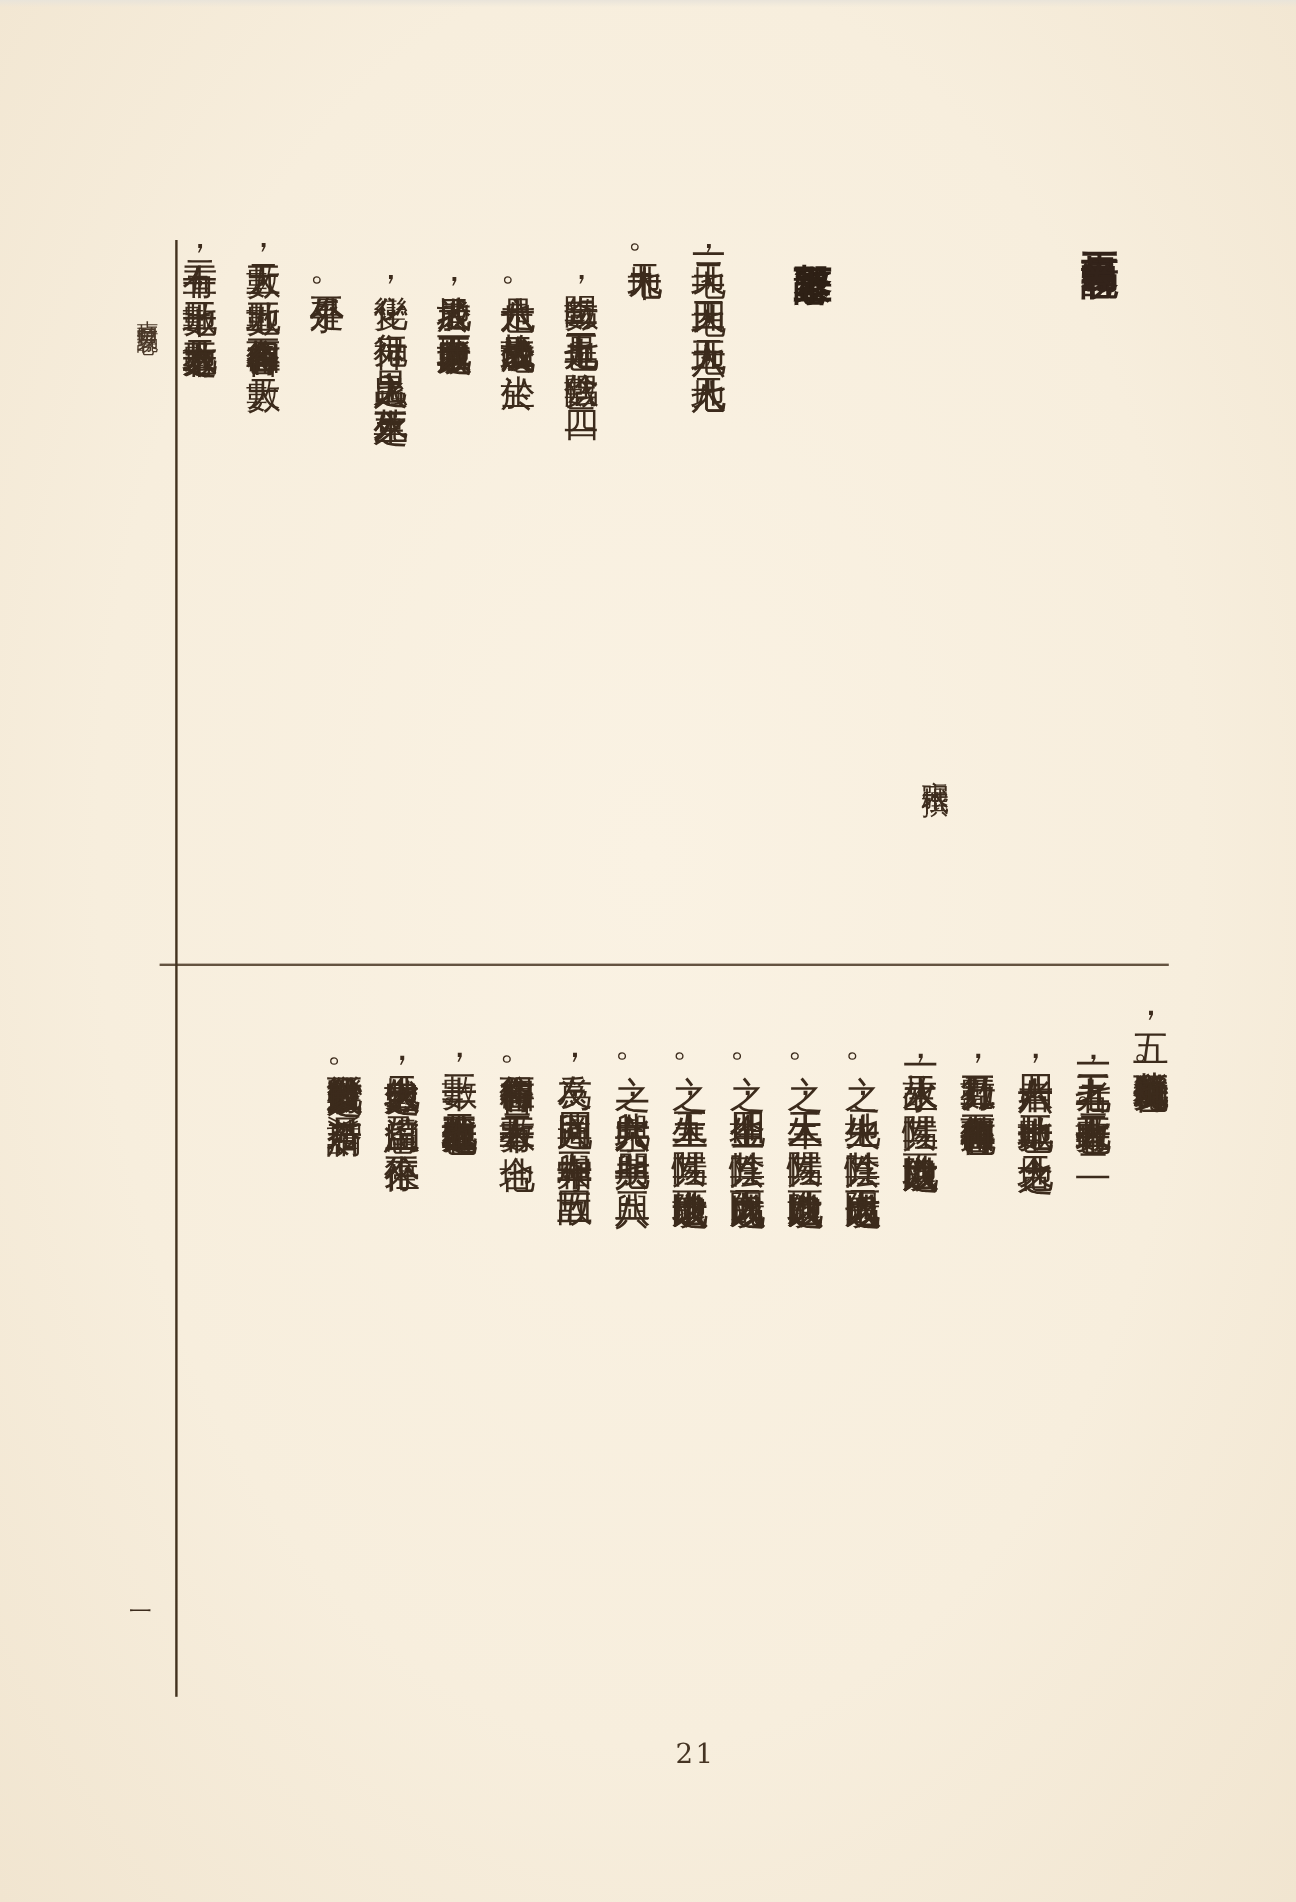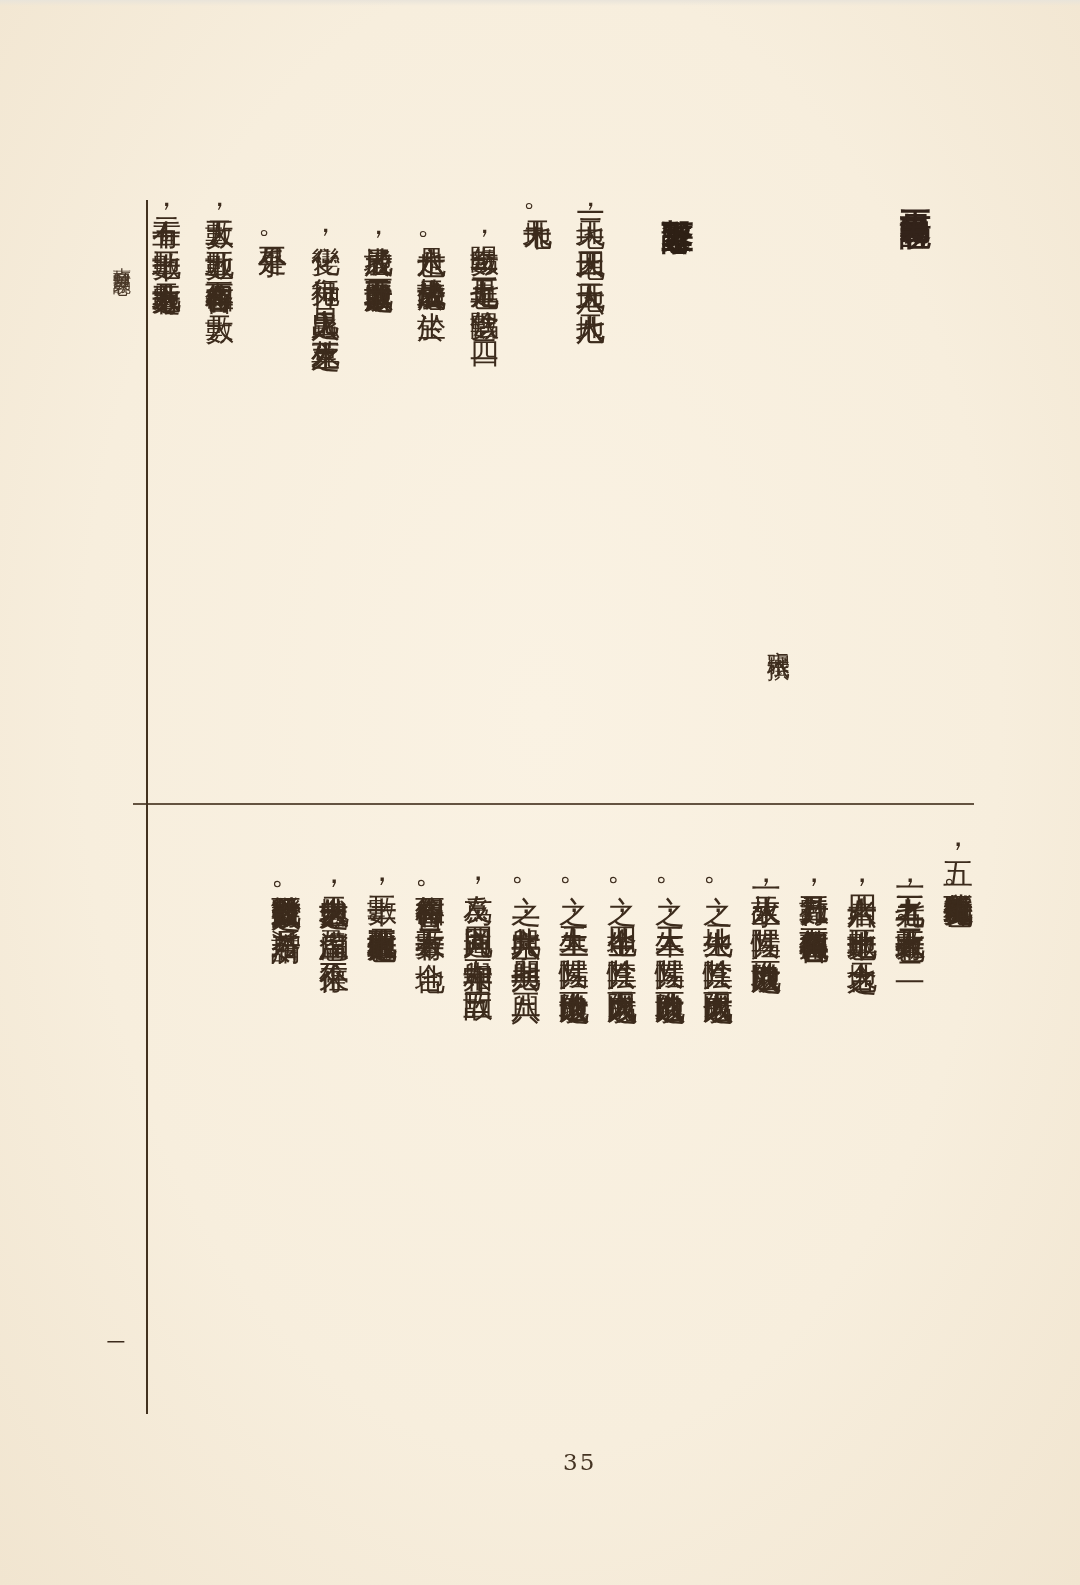--- a/index.html
+++ b/index.html
@@ -123,15 +123,15 @@
     <div class="col indent">位相得而各有合。天數二十有五，合地</div>
     <div class="col indent">數三十，此天地自然之數五十有五也。</div>
     <div class="col indent">夫天地自然之數，盈虛消息，往來不停，</div>
     <div class="col indent">變化雖妙而數有以成之。若《月令》所謂</div>
   </div>
 
   <div class="margin-rule"></div>
   <div class="running-title vtext">南軒易説卷一</div>
   <div class="folio-number vtext">一</div>
 
-  <div class="page-number">35</div>
+  <div class="page-number">21</div>
 
 </div>
 
 </body></html>

